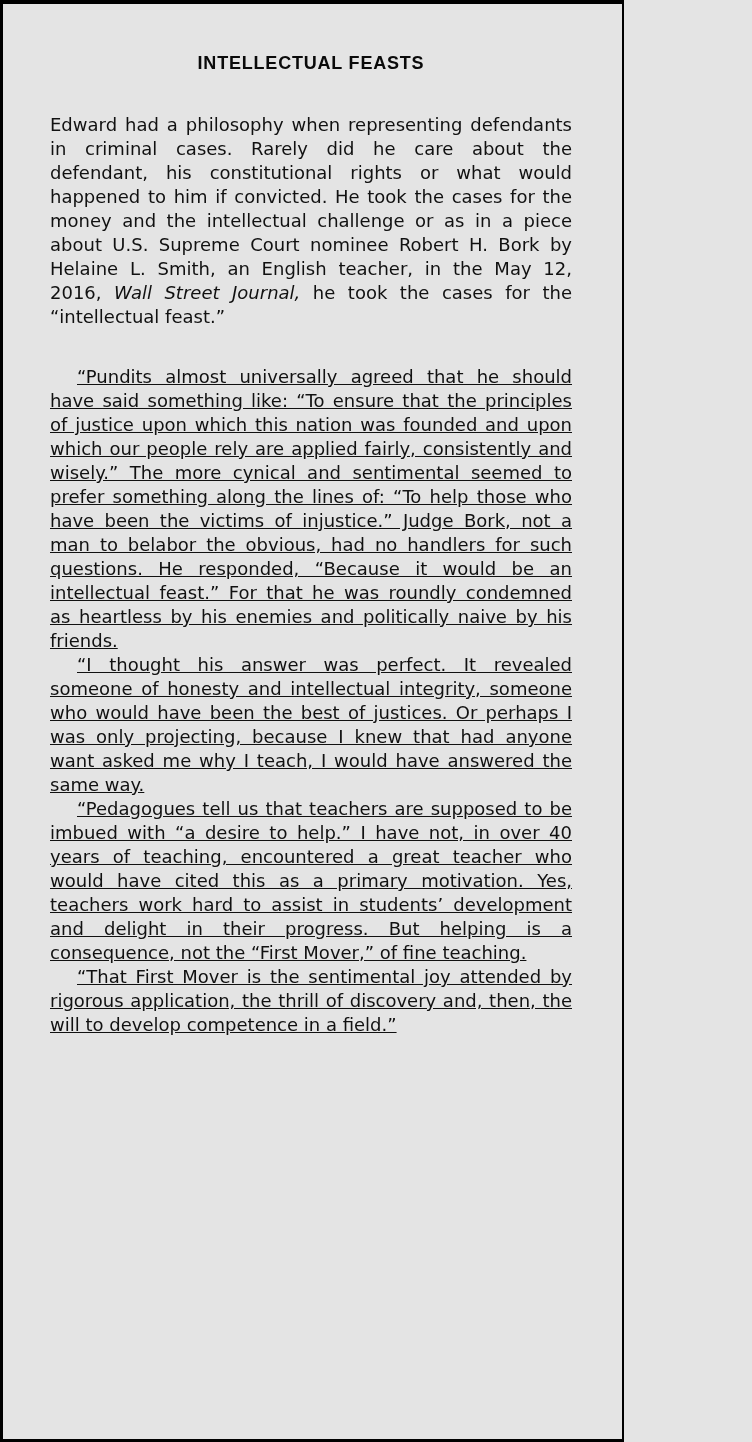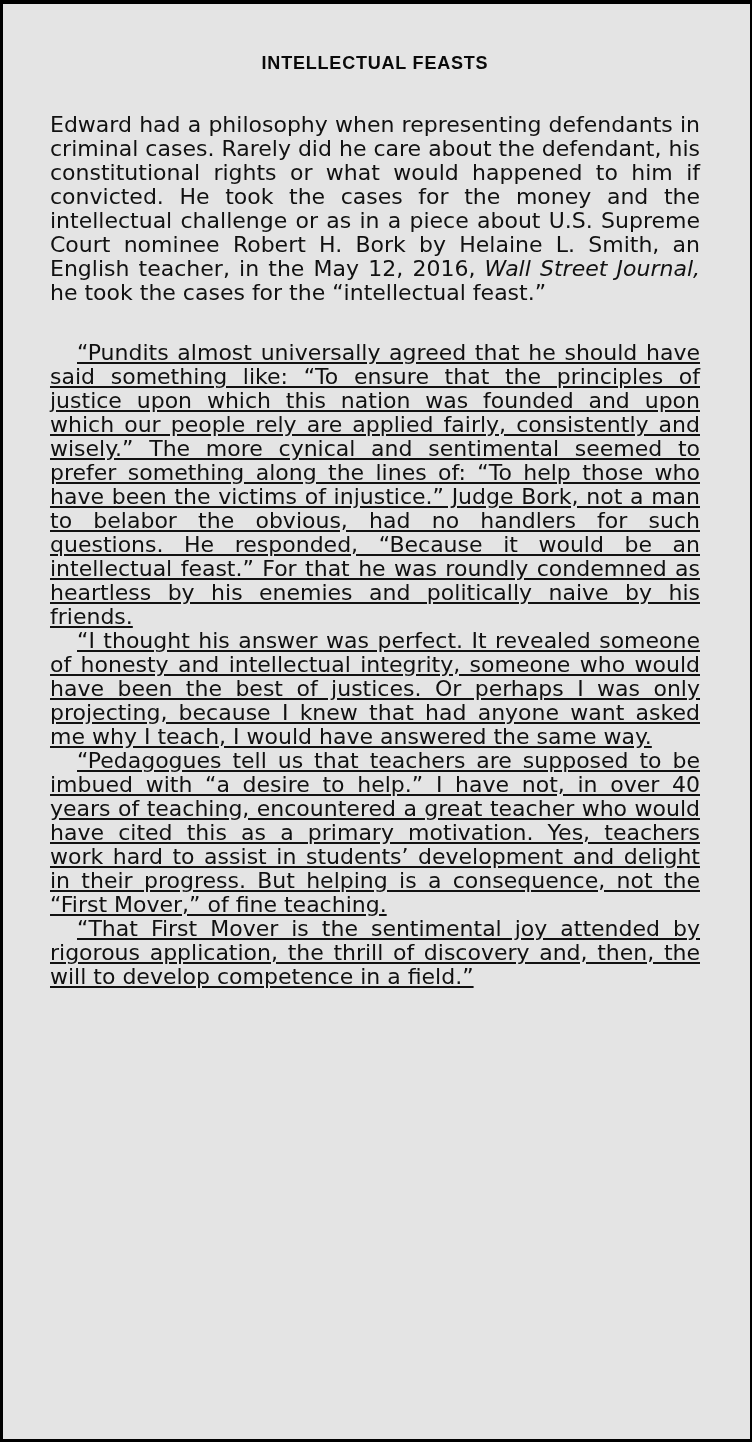--- a/index.html
+++ b/index.html
@@ -2,41 +2,41 @@
 <html><head>
 <meta charset="utf-8">
 <style>
   html, body {
     margin: 0;
     padding: 0;
     background: #e4e4e4;
   }
   .page {
     box-sizing: border-box;
-    width: 752px;
+    width: 624px;
     height: 1442px;
     background: #e4e4e4;
     border: solid #000;
     border-width: 4px 2px 3px 3px;
     padding: 49px 50px 0 47px;
     overflow: hidden;
   }
   .title {
     font-family: "Liberation Sans", sans-serif;
     font-size: 18px;
     line-height: 21px;
     font-weight: bold;
     letter-spacing: 0.8px;
     text-align: center;
     color: #0a0a0a;
     margin: 0 0 39px 0;
   }
   .body-text {
     font-family: "DejaVu Sans", sans-serif;
-    font-size: 22px;
+    font-size: 18px;
     line-height: 24px;
     text-align: justify;
     color: #111;
     margin: 0;
   }
   .intro {
     margin-bottom: 36px;
   }
   .indented {
     text-indent: 27px;

